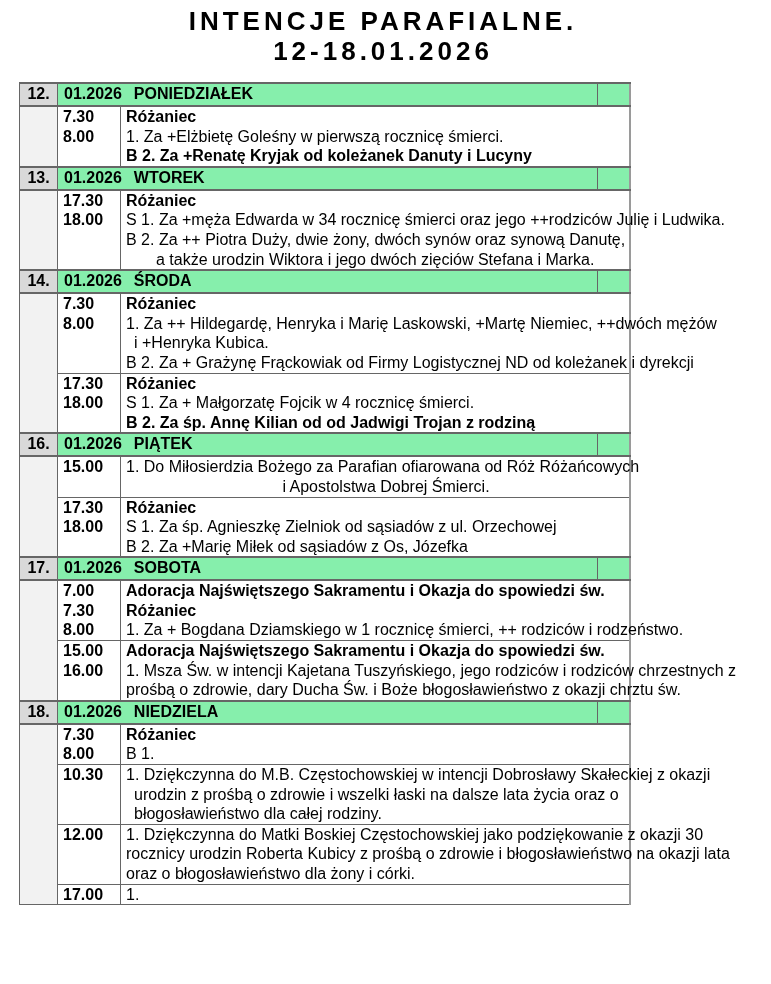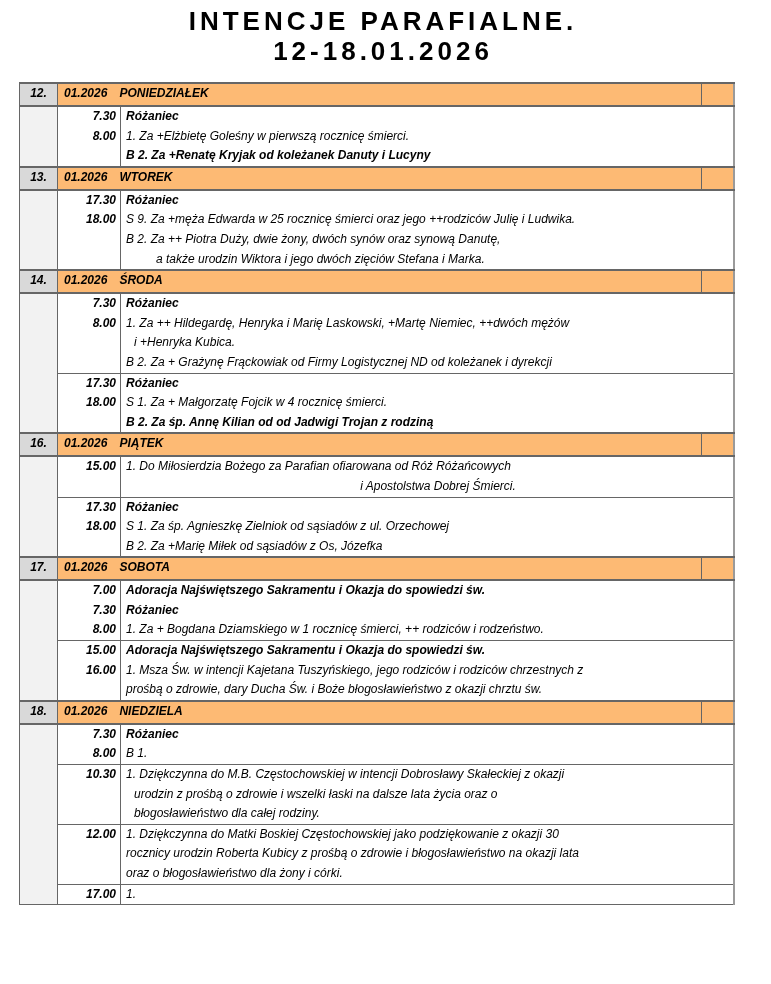--- a/index.html
+++ b/index.html
@@ -3,36 +3,36 @@
 <meta charset="utf-8">
 <style>
   html, body { margin:0; padding:0; background:#ffffff; }
   body { width:771px; height:984px; position:relative; overflow:hidden;
          font-family:"Liberation Sans", sans-serif; color:#000; }
   .title { position:absolute; left:0; width:766px; text-align:center;
            font-family:"Liberation Sans", sans-serif; font-weight:bold;
            font-size:26px; letter-spacing:4px; line-height:30px; }
   .title.t1 { top:6px; }
   .title.t2 { top:36px; }
-  table.sched { position:absolute; left:19px; top:82px; width:716px;
+  table.sched { position:absolute; left:19px; top:82px; width:612px;
                 border-collapse:collapse; table-layout:fixed;
-                font-size:12px;font-style:italic; }
+                font-size:16px; }
   table.sched td { border:1px solid #666; padding:0 5px; vertical-align:top;
                    line-height:19.6px; }
   col.c-num { width:38px; }
   col.c-time { width:63px; }
   col.c-text { width:auto; }
   td.num { font-weight:bold; text-align:center; background:#f2f2f2;
            padding:0 3px; border-right:1px solid #666; }
   td.num.head { background:#d9d9d9; border-bottom:2px solid #666; }
-  tr.day-head td { background:#fdba74; font-weight:bold; height:21px;
+  tr.day-head td { background:#86efac; font-weight:bold; height:21px;
                    border-bottom:2px solid #666; border-top:2px solid #666; }
   td.day-label { padding-left:6px !important; }
   td.day-label span.date { margin-right:12px; }
-  td.time { text-align:right; font-weight:bold; padding-right:4px !important; }
+  td.time { font-weight:bold; padding-right:4px !important; }
   td.time div, td.text div { white-space:nowrap; }
   td.text div.indent { padding-left:22px;text-align:center; }
   td.text div.indent2 { padding-left:30px; }
   td.text div.indent1 { padding-left:8px; }
   .b { font-weight:bold; }
   td.num.body { border-top:none; border-bottom:none; }
   tr.last td.num.body { border-bottom:1px solid #666; }
   td.rightstub { width:28px; }
   table.sched { border:1px solid #666; border-right:2px solid #9a9a9a; }
 </style>
@@ -76,21 +76,21 @@
       <tr>
         <td class="num body"></td>
         <td class="time">
           <div>17.30</div>
           <div>18.00</div>
           <div>&nbsp;</div>
           <div>&nbsp;</div>
         </td>
         <td class="text" colspan="2">
           <div class="b">Różaniec</div>
-          <div class="">S 9. Za +męża Edwarda w 25 rocznicę śmierci oraz jego ++rodziców Julię i Ludwika.</div>
+          <div class="">S 1. Za +męża Edwarda w 34 rocznicę śmierci oraz jego ++rodziców Julię i Ludwika.</div>
           <div class="">B 2. Za ++ Piotra Duży, dwie żony, dwóch synów oraz synową Danutę,</div>
           <div class="indent2">a także urodzin Wiktora i jego dwóch zięciów Stefana i Marka.</div>
         </td>
       </tr>
       <tr class="day-head">
         <td class="num head">14.</td>
         <td class="day-label" colspan="2"><span class="date">01.2026</span><span>ŚRODA</span></td>
         <td class="rightstub"></td>
       </tr>
       <tr>

